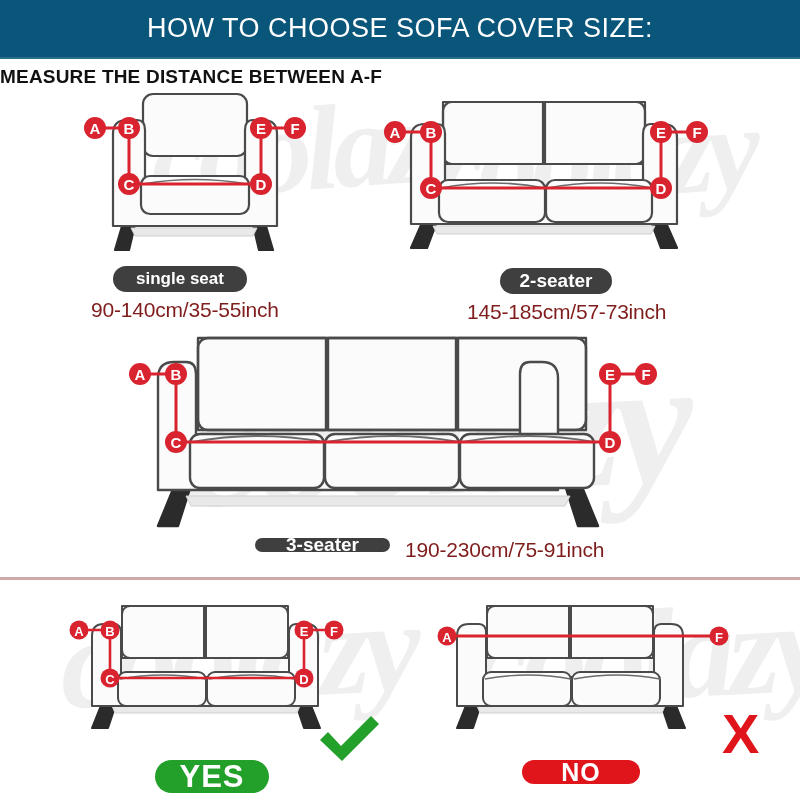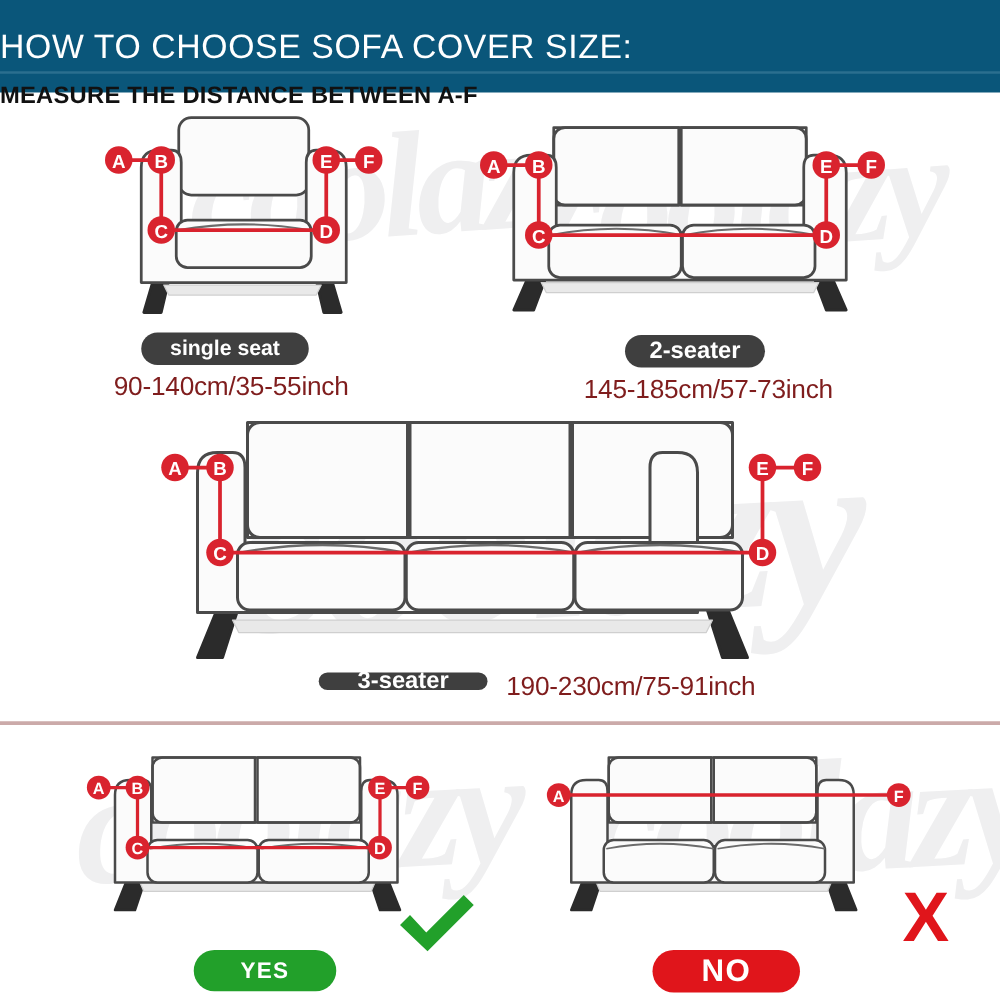--- a/index.html
+++ b/index.html
@@ -5,22 +5,22 @@
   html,body{margin:0;padding:0;}
   body{
     width:800px;height:800px;background:#ffffff;
     font-family:"Liberation Sans", sans-serif;
     overflow:hidden;position:relative;
   }
   .page{position:relative;width:800px;height:800px;background:#fff;overflow:hidden;}
 
   
   .header{
-    position:absolute;left:0;top:0;width:800px;height:74px;
-    background:#0a567a;display:flex;align-items:center;justify-content:flex-start;
+    position:absolute;left:0;top:0;width:800px;height:57px;
+    background:#0a567a;display:flex;align-items:center;justify-content:center;
   }
   .header-title{
     color:#ffffff;font-size:27px;font-weight:400;letter-spacing:.5px;
     font-family:"Liberation Sans", sans-serif;white-space:nowrap;
   }
   .header-underline{
     position:absolute;left:0;top:57px;width:800px;height:2px;background:#2b6f8f;
   }
   .subtitle{
     position:absolute;left:0;top:66px;width:800px;text-align:left;
@@ -259,21 +259,21 @@
         <circle cx="264" cy="30" r="9.5" fill="#d9232e"></circle>
         <text x="264" y="35.5" text-anchor="middle" fill="#fff" font-size="13" font-weight="bold" font-family="Liberation Sans, sans-serif">F</text>
       </g>
     </svg>
   </div>
   <div class="cell" style="left:316px;top:714px;">
     <svg width="66" height="52" viewBox="0 0 66 52">
       <path d="M4 26 L12 18 L25 32 L55 2 L63 10 L26 47 Z" fill="#22a02a"></path>
     </svg>
   </div>
-  <div class="pill pill-green" style="left:155px;top:760px;width:114px;height:33px;font-size:18px;letter-spacing:1px;">YES</div>
+  <div class="pill pill-green" style="left:155px;top:760px;width:114px;height:33px;font-size:31px;letter-spacing:1px;">YES</div>
 
   <div class="cell" style="left:435px;top:600px;">
     <svg width="300" height="140" viewBox="0 0 300 140">
       <g fill="#fbfbfb" stroke="#4a4a4a" stroke-width="2" stroke-linejoin="round">
         <path d="M34 98 L22 128 L38 128 L48 98 Z" fill="#2b2b2b" stroke="#2b2b2b"></path>
         <path d="M238 98 L250 128 L234 128 L224 98 Z" fill="#2b2b2b" stroke="#2b2b2b"></path>
         <path d="M42 106 L230 106 L227 113 L45 113 Z" fill="#e9e9e9" stroke="#cfcfcf" stroke-width="1"></path>
         <path d="M52 6 L134 6 l0 52 l-82 0 Z"></path>
         <path d="M136 6 L218 6 l0 52 l-82 0 Z"></path>
         <rect x="52" y="6" width="166" height="52" rx="8" fill="none"></rect>
@@ -288,15 +288,15 @@
       </g>
       <g>
         <circle cx="12" cy="36" r="9.5" fill="#d9232e"></circle>
         <text x="12" y="41.5" text-anchor="middle" fill="#fff" font-size="13" font-weight="bold" font-family="Liberation Sans, sans-serif">A</text>
         <circle cx="284" cy="36" r="9.5" fill="#d9232e"></circle>
         <text x="284" y="41.5" text-anchor="middle" fill="#fff" font-size="13" font-weight="bold" font-family="Liberation Sans, sans-serif">F</text>
       </g>
     </svg>
   </div>
   <div class="mark-x" style="left:722px;top:706px;">X</div>
-  <div class="pill pill-red" style="left:522px;top:760px;width:118px;height:34px;font-size:25px;letter-spacing:1px;">NO</div>
+  <div class="pill pill-red" style="left:522px;top:760px;width:118px;height:24px;font-size:25px;letter-spacing:1px;">NO</div>
 
 </div>
 
 </body></html>

